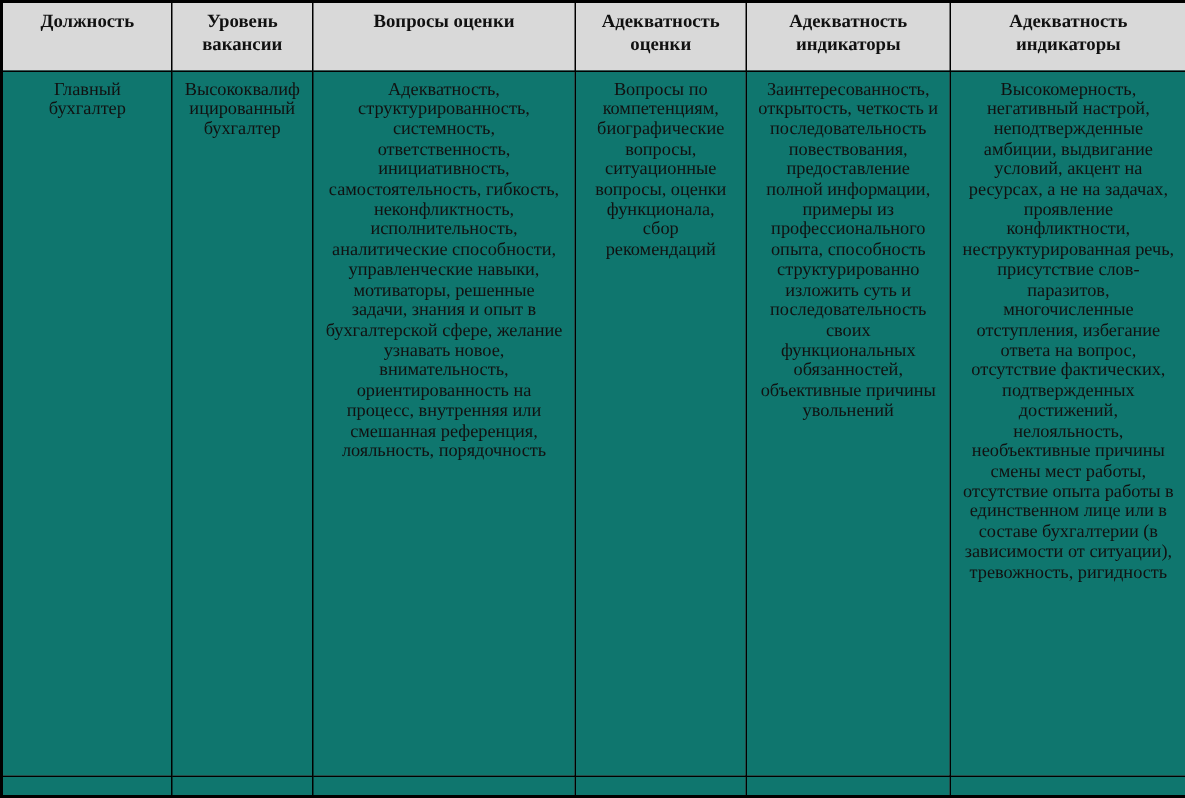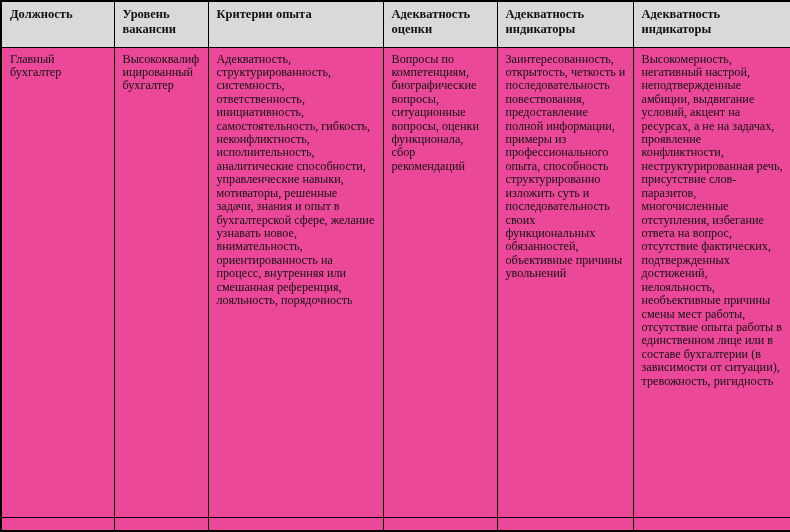--- a/index.html
+++ b/index.html
@@ -30,28 +30,28 @@
     padding: 5px 7px 4px 8px;
   }
   table.eval-table {
     border: 2px solid #000000;
   }
   table.eval-table thead th {
     background: #d9d9d9;
     font-weight: bold;
     font-size: 12.5px;
     line-height: 1.2;
-    text-align: left;
+    text-align: center;
     height: 46px;
   }
   table.eval-table tbody td {
-    background: #ec4899;
+    background: #0f766e;
     font-size: 12.2px;
     line-height: 1.1;
-    text-align: left;
+    text-align: center;
     hyphens: auto;
     -webkit-hyphens: auto;
     word-wrap: break-word;
   }
   tr.empty-row td {
     height: 14px;
     padding: 0;
   }
   col.c1 { width: 113px; }
   col.c2 { width: 94px;  }
@@ -70,21 +70,21 @@
         <col class="c2">
         <col class="c3">
         <col class="c4">
         <col class="c5">
         <col class="c6">
     </colgroup>
     <thead>
       <tr>
         <th>Должность</th>
         <th>Уровень вакансии</th>
-        <th>Критерии опыта</th>
+        <th>Вопросы оценки</th>
         <th>Адекватность оценки</th>
         <th>Адекватность индикаторы</th>
         <th>Адекватность индикаторы</th>
       </tr>
     </thead>
     <tbody>
       <tr>
         <td>Главный бухгалтер</td>
         <td>Высококвалифицированный бухгалтер</td>
         <td>Адекватность, структурированность, системность, ответственность, инициативность, самостоятельность, гибкость, неконфликтность, исполнительность, аналитические способности, управленческие навыки, мотиваторы, решенные задачи, знания и опыт в бухгалтерской сфере, желание узнавать новое, внимательность, ориентированность на процесс, внутренняя или смешанная референция, лояльность, порядочность</td>

